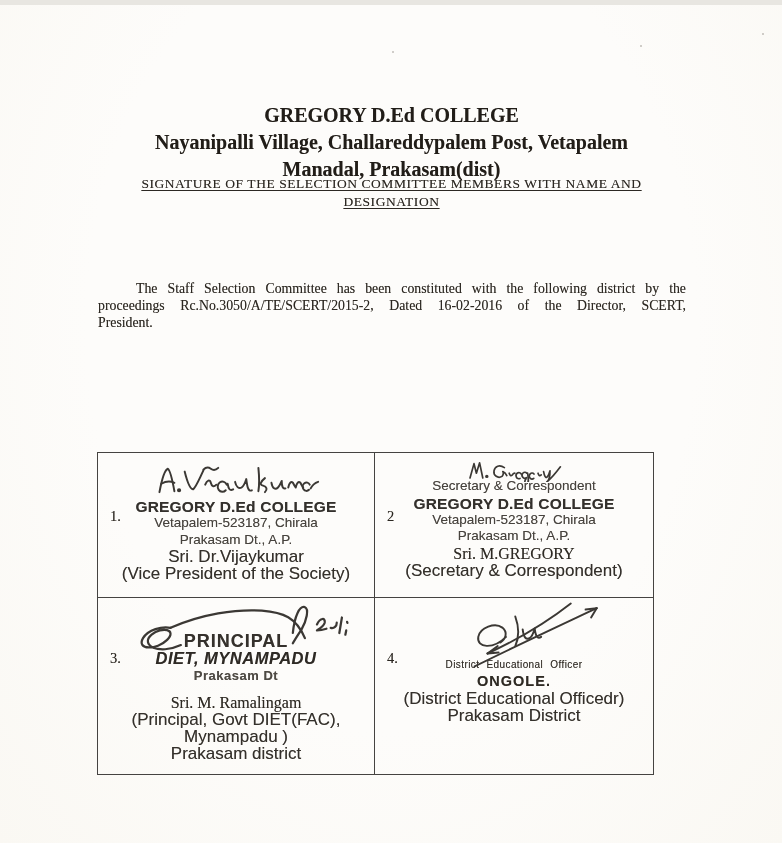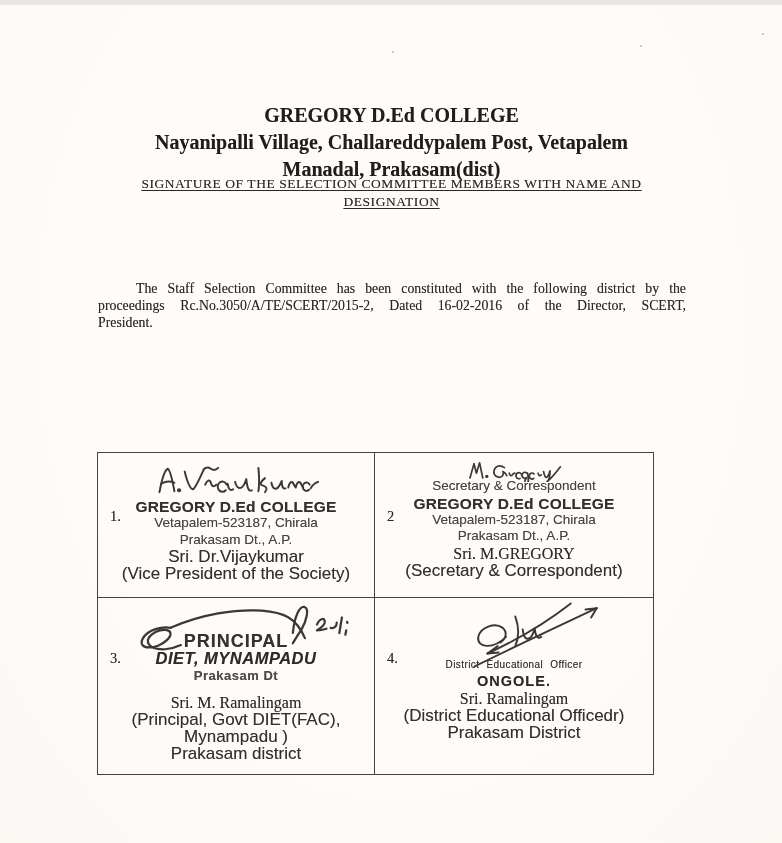--- a/index.html
+++ b/index.html
@@ -169,19 +169,18 @@
         <path d="M176,11 L164,12.5"></path>
         <path d="M176,11 L170,21"></path>
         <path d="M148,6 C120,28 84,48 58,60"></path>
         <path d="M58,60 L69,52"></path>
         <path d="M58,60 L70,59"></path>
       </svg>
       <div class="cell4-stamp">
         <div class="stamp-deo">District Educational Officer</div>
         <div class="stamp-ongole">ONGOLE.</div>
       </div>
-      <div class="typed-serif">Sri. Ramalingam</div>
       <div class="typed-sans">(District Educational Officedr)</div>
       <div class="typed-sans">Prakasam District</div>
     </div>
 
   </div>
 </div>
 
 </body></html>

